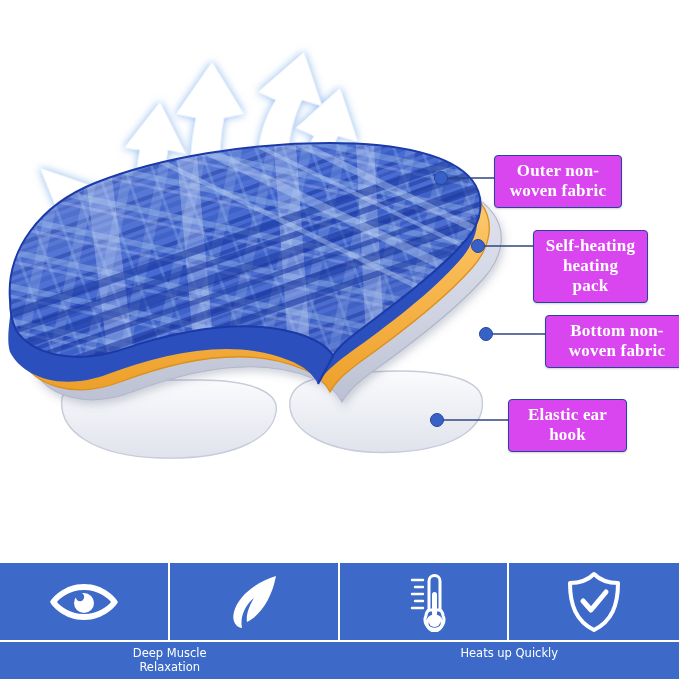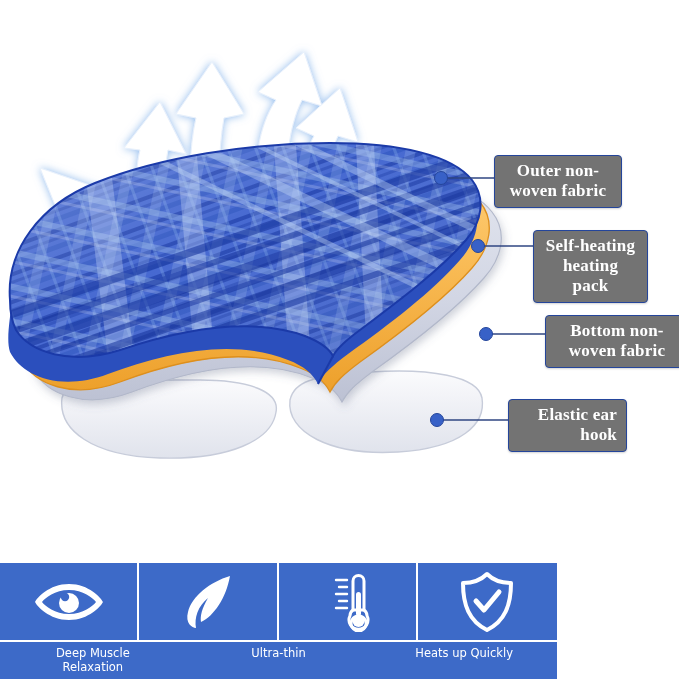--- a/index.html
+++ b/index.html
@@ -19,44 +19,44 @@
   #illustration {
     position: absolute;
     left: 0; top: 0;
     width: 679px; height: 563px;
   }
   #illustration svg { display: block; width: 679px; height: 563px; }
 
   
   .callout {
     position: absolute;
-    background: #737373;
+    background: #d946ef;
     border: 1px solid #24459b;
     border-radius: 4px;
     color: #ffffff;
     font-family: "Liberation Serif", serif;
     font-weight: bold;
     font-size: 17px;
     line-height: 1.18;
     text-align: center;
     padding: 5px 9px 6px 9px;
     letter-spacing: .2px;
     box-shadow: 0 1px 2px rgba(0,0,0,.18);
     white-space: pre-line;
   }
   #callout-outer        { left: 494px; top: 155px; width: 128px; }
   #callout-selfheating  { left: 533px; top: 230px; width: 115px; }
   #callout-bottom       { left: 545px; top: 315px; width: 144px; }
-  #callout-elastic      { left: 508px; top: 399px; width: 119px; text-align: right; }
+  #callout-elastic      { left: 508px; top: 399px; width: 119px; }
 
   
   #feature-bar {
     position: absolute;
     left: 0; top: 563px;
-    width: 557px; height: 116px;
+    width: 679px; height: 116px;
     background: #3d6ac8;
     display: flex;
     flex-direction: column;
   }
   #feature-icons {
     display: flex;
     height: 77px;
     width: 100%;
   }
   #feature-labels {
@@ -373,21 +373,18 @@
         </span>
       </div>
     </div>
 
     <div id="feature-labels">
       <div class="feature-label-cell">
         <span class="txt">Deep Muscle
 Relaxation</span>
       </div>
       <div class="feature-label-cell">
-        <span class="txt">Ultra-thin</span>
-      </div>
-      <div class="feature-label-cell">
         <span class="txt">Heats up Quickly</span>
       </div>
     </div>
   </div>
 
 </div>
 
 </body></html>

